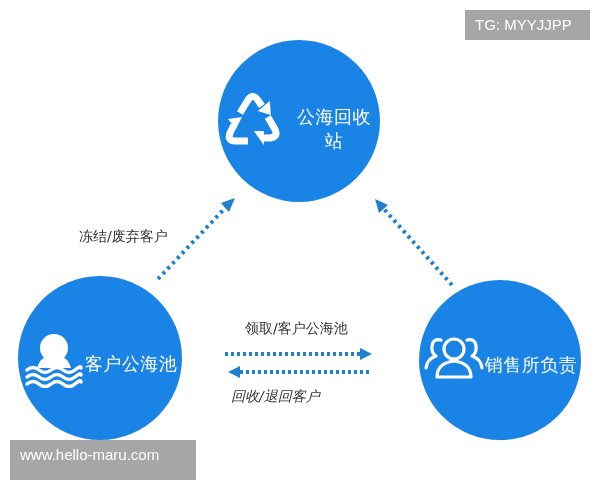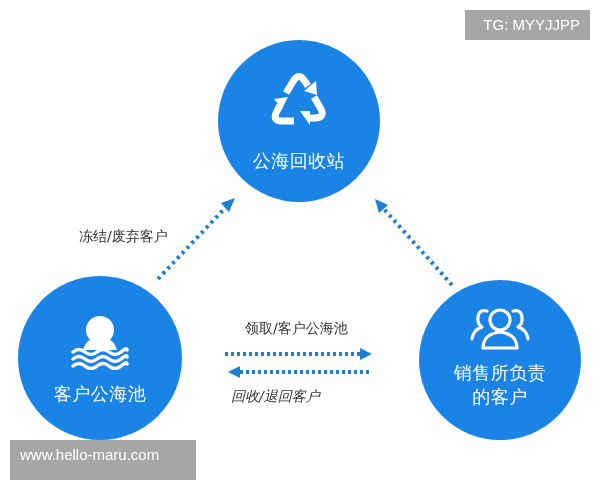--- a/index.html
+++ b/index.html
@@ -13,21 +13,21 @@
       position: relative;
       overflow: hidden;
       font-family: "DejaVu Sans", "Liberation Sans", sans-serif;
     }
     .node {
       position: absolute;
       border-radius: 50%;
       background: #1a84e6;
       color: #ffffff;
       display: flex;
-      flex-direction: column;
+      flex-direction: row;
       align-items: center;
       justify-content: center;
     }
     .node-top { left: 218px; top: 40px; width: 162px; height: 162px; }
     .node-left { left: 18px; top: 276px; width: 164px; height: 164px; }
     .node-right { left: 419px; top: 280px; width: 162px; height: 160px; }
     .node-icon { display: block; }
     .node-label {
       font-size: 18px;
       line-height: 24px;
@@ -50,21 +50,21 @@
     }
     .watermark {
       position: absolute;
       background: #a6a6a6;
       color: #ffffff;
       font-family: "Liberation Sans", sans-serif;
       font-size: 15px;
       line-height: 30px;
       padding: 0 10px;
     }
-    .wm-top { left: 465px; top: 10px; width: 105px; height: 30px; text-align: right; }
+    .wm-top { left: 465px; top: 10px; width: 105px; height: 30px; text-align: left; }
     .wm-bottom { left: 10px; top: 440px; width: 166px; height: 40px; }
   </style>
 </head>
 <body>
 
 <svg class="arrows" viewBox="0 0 600 480" xmlns="http://www.w3.org/2000/svg">
   <g>
     <line x1="158" y1="279" x2="226" y2="207" stroke="#1f7fd0" stroke-width="4" stroke-dasharray="3 4" stroke-linecap="butt"></line>
     <polygon points="235,198 221,203 229,212" fill="#1f7fd0"></polygon>
   </g>
@@ -112,21 +112,20 @@
 <div class="node node-right">
   <svg class="node-icon" width="62" height="46" viewBox="0 0 62 46" xmlns="http://www.w3.org/2000/svg" style="margin-top:-6px;">
     <g fill="none" stroke="#ffffff" stroke-width="3.2" stroke-linejoin="round" stroke-linecap="round">
       <path d="M18 6 Q10 4 9 12 Q8 19 13 22 Q4 25 3 34"></path>
       <path d="M44 6 Q52 4 53 12 Q54 19 49 22 Q58 25 59 34"></path>
       <circle cx="31" cy="15" r="10"></circle>
       <path d="M14 43 Q14 29 31 27 Q48 29 48 43 Z"></path>
     </g>
   </svg>
   <div class="node-label" style="margin-top:10px;">销售所负责</div>
-  <div class="node-label">的客户</div>
 </div>
 
 <div class="edge-label" style="left:79px; top:226px;">冻结/废弃客户</div>
 
 <div class="edge-label center" style="left:419px; top:216px; width:132px;">
 </div>
 
 <div class="edge-label" style="left:245px; top:318px;">领取/客户公海池</div>
 
 <div class="edge-label" style="left:231px; top:386px;font-style:italic;">回收/退回客户</div>

